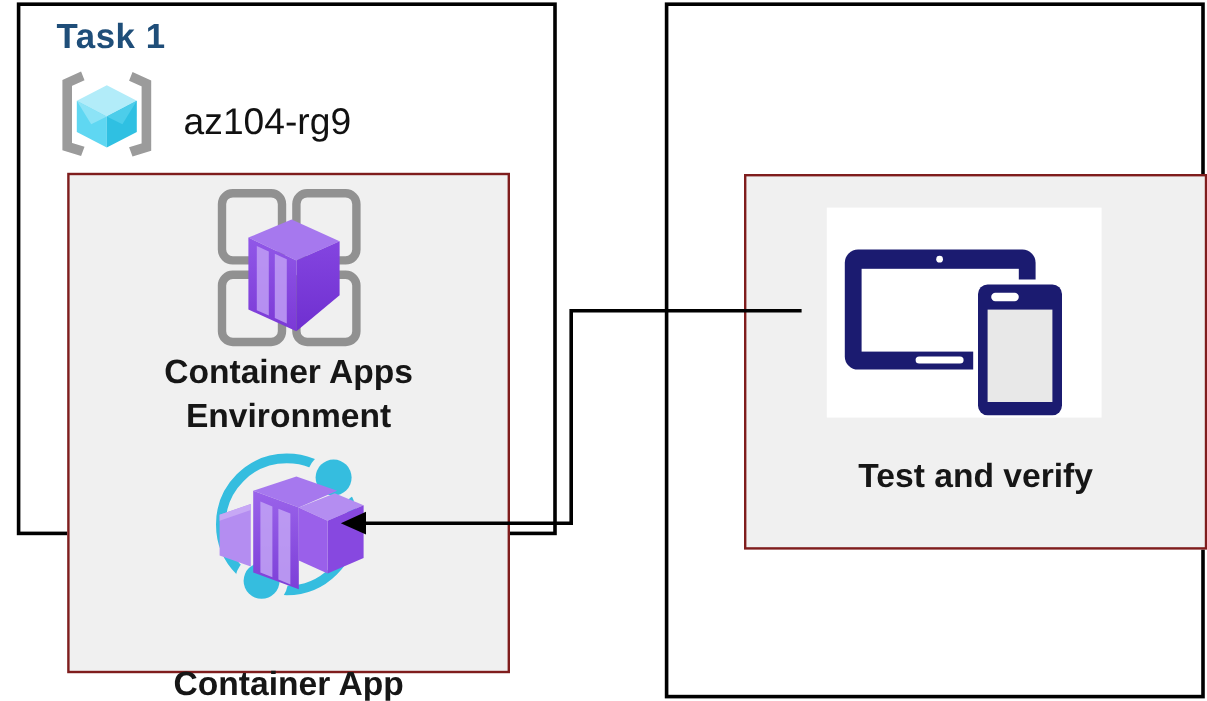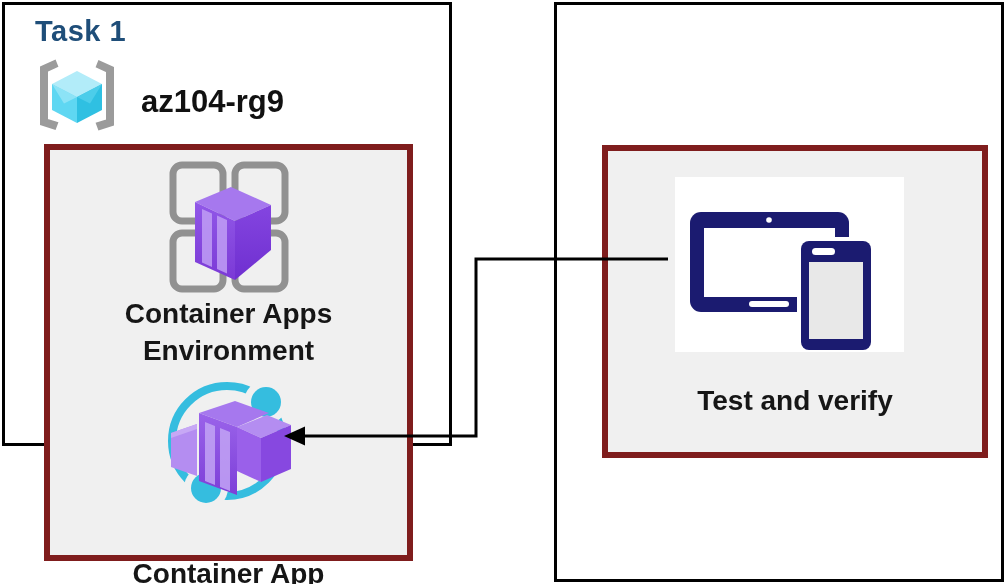--- a/index.html
+++ b/index.html
@@ -3,34 +3,34 @@
 <meta charset="utf-8">
 <style>
   html,body{margin:0;padding:0;}
   body{
     width:1006px;height:584px;position:relative;background:#ffffff;
     font-family:"Liberation Sans",sans-serif;overflow:hidden;
   }
   .task-box{
     position:absolute;background:#ffffff;border:3px solid #000;box-sizing:border-box;
   }
-  #task1-box{left:2px;top:2px;width:450px;height:444px;}
+  #task1-box{left:14px;top:2px;width:450px;height:444px;}
   #task2-box{left:554px;top:2px;width:450px;height:580px;}
   .task-title{
     position:absolute;left:30px;top:10px;font-size:29px;font-weight:bold;color:#1f4e79;
     letter-spacing:0.5px;
   }
   .rg-row{position:absolute;left:26px;top:52px;display:flex;align-items:center;}
   .rg-icon{width:94px;height:84px;}
-  .rg-name{font-size:31px;font-weight:bold;color:#111;margin-left:16px;margin-top:6px;}
+  .rg-name{font-size:31px;font-weight:normal;color:#111;margin-left:16px;margin-top:6px;}
   .inner-box{
-    position:absolute;background:#f0f0f0;border:6px solid #7f1d1d;box-sizing:border-box;
+    position:absolute;background:#f0f0f0;border:2px solid #7f1d1d;box-sizing:border-box;
   }
   #inner1{left:39px;top:139px;width:369px;height:417px;}
-  #inner2{left:45px;top:140px;width:386px;height:313px;}
+  #inner2{left:63px;top:140px;width:386px;height:313px;}
   .centered{position:absolute;left:50%;transform:translateX(-50%);}
   .env-icon{top:8px;width:134px;height:138px;}
   .app-icon{top:225px;width:132px;height:132px;}
   .icon-label{
     position:absolute;width:100%;text-align:center;font-size:28px;font-weight:bold;
     color:#161616;line-height:1.32;
   }
   #env-label{top:146px;}
   #env-label span{display:inline-block;max-width:270px;}
   #app-label{top:358px;margin-top:48px;}

